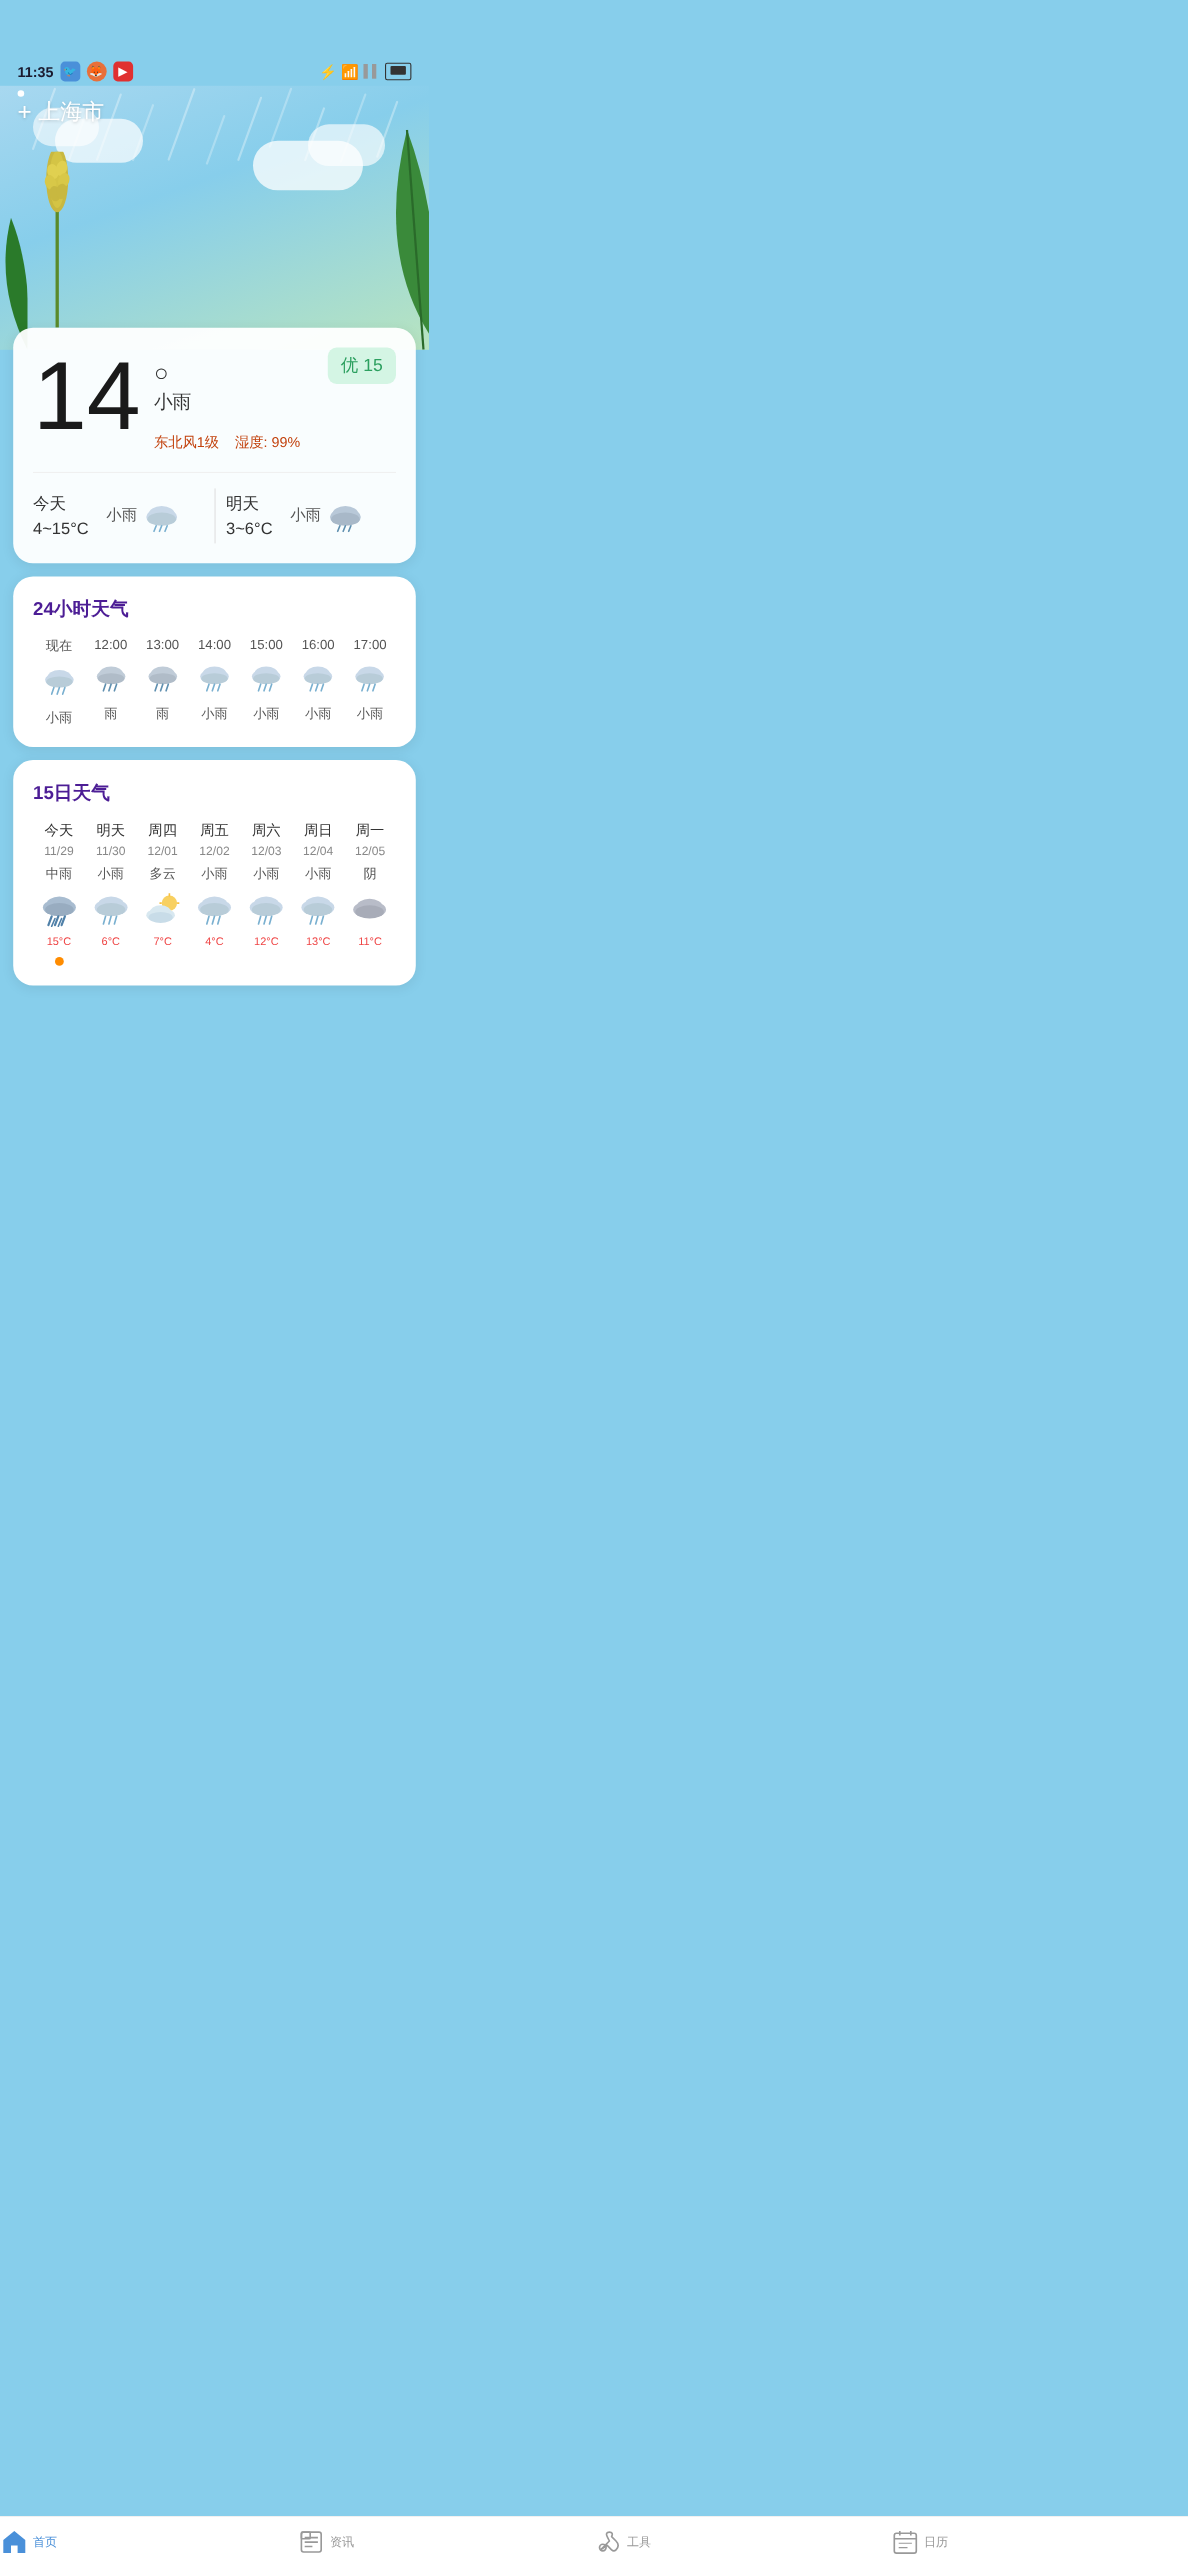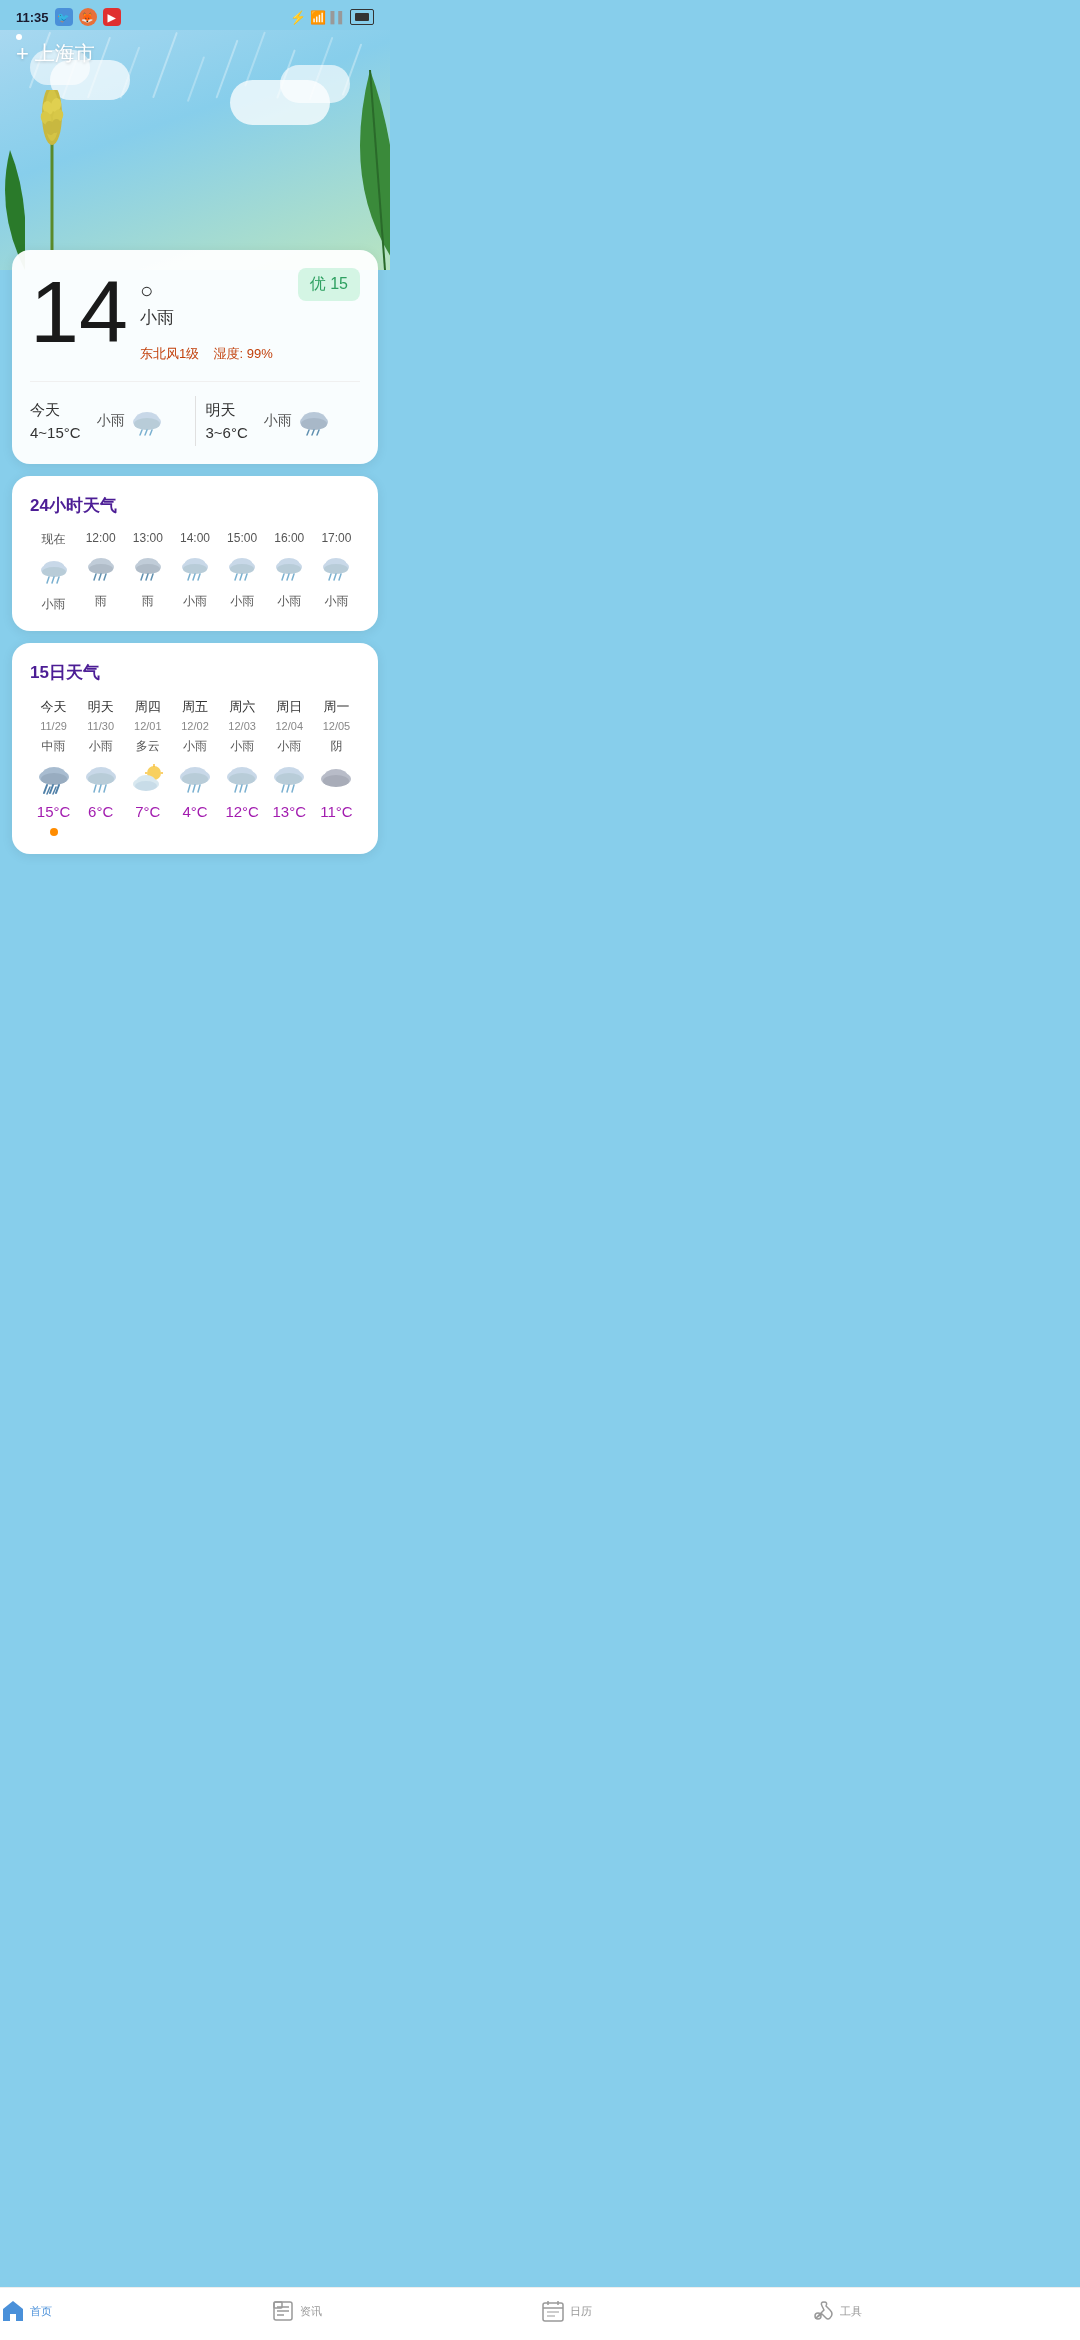--- a/index.html
+++ b/index.html
@@ -17,20 +17,21 @@
     .status-bar {
       display: flex;
       justify-content: space-between;
       align-items: center;
       padding: 8px 16px 4px;
       color: #1a1a2e;
       font-size: 13px;
       font-weight: 600;
       position: relative;
       z-index: 10;
+      margin-top: 48px;
     }
     .status-left { display: flex; align-items: center; gap: 6px; }
     .status-right { display: flex; align-items: center; gap: 4px; }
     .app-icon {
       width: 18px; height: 18px; border-radius: 4px;
       display: inline-flex; align-items: center; justify-content: center;
       font-size: 10px; color: white; font-weight: bold;
     }
     .icon-blue { background: #4a90d9; }
     .icon-orange { background: #e8703a; }
@@ -204,21 +205,21 @@
       display: flex;
       flex-direction: column;
       align-items: center;
       flex: 1;
       gap: 4px;
     }
 
     .daily-day { font-size: 13px; color: #333; }
     .daily-date { font-size: 11px; color: #888; }
     .daily-desc { font-size: 12px; color: #555; }
-    .daily-temp { font-size: 15px; color: #a21caf; font-weight: 500; }
+    .daily-temp { font-size: 10px; color: #ef4444; font-weight: 500; }
 
     
     .bottom-nav {
       position: fixed;
       bottom: 0;
       left: 0;
       width: 100%;
       background: white;
       display: flex;
       justify-content: space-around;
@@ -721,30 +722,30 @@
       <line x1="7" y1="9" x2="19" y2="9" stroke="#999" stroke-width="1.5"></line>
       <line x1="7" y1="13" x2="19" y2="13" stroke="#999" stroke-width="1.5"></line>
       <line x1="7" y1="17" x2="14" y2="17" stroke="#999" stroke-width="1.5"></line>
       <rect x="4" y="4" width="8" height="6" rx="1" fill="none" stroke="#999" stroke-width="1.5"></rect>
     </svg>
     <span class="nav-label">资讯</span>
   </div>
 
   <div class="nav-item">
     <svg width="26" height="26" viewBox="0 0 26 26">
+      <path d="M 6 20 L 14 12 L 12 8 Q 10 4 14 4 Q 18 4 16 8 L 20 12 Q 24 16 20 20 Q 18 22 16 20 L 12 16 Z" fill="none" stroke="#999" stroke-width="1.5" stroke-linejoin="round"></path>
+      <circle cx="8" cy="18" r="3" fill="none" stroke="#999" stroke-width="1.5"></circle>
+    </svg>
+    <span class="nav-label">工具</span>
+  </div>
+
+  <div class="nav-item">
+    <svg width="26" height="26" viewBox="0 0 26 26">
       <rect x="3" y="5" width="20" height="18" rx="2" fill="none" stroke="#999" stroke-width="1.5"></rect>
       <line x1="3" y1="10" x2="23" y2="10" stroke="#999" stroke-width="1.5"></line>
       <line x1="8" y1="3" x2="8" y2="7" stroke="#999" stroke-width="1.5"></line>
       <line x1="18" y1="3" x2="18" y2="7" stroke="#999" stroke-width="1.5"></line>
       <line x1="7" y1="14" x2="19" y2="14" stroke="#999" stroke-width="1"></line>
       <line x1="7" y1="18" x2="15" y2="18" stroke="#999" stroke-width="1"></line>
     </svg>
     <span class="nav-label">日历</span>
   </div>
-
-  <div class="nav-item">
-    <svg width="26" height="26" viewBox="0 0 26 26">
-      <path d="M 6 20 L 14 12 L 12 8 Q 10 4 14 4 Q 18 4 16 8 L 20 12 Q 24 16 20 20 Q 18 22 16 20 L 12 16 Z" fill="none" stroke="#999" stroke-width="1.5" stroke-linejoin="round"></path>
-      <circle cx="8" cy="18" r="3" fill="none" stroke="#999" stroke-width="1.5"></circle>
-    </svg>
-    <span class="nav-label">工具</span>
-  </div>
 </div>
 
 </body></html>

